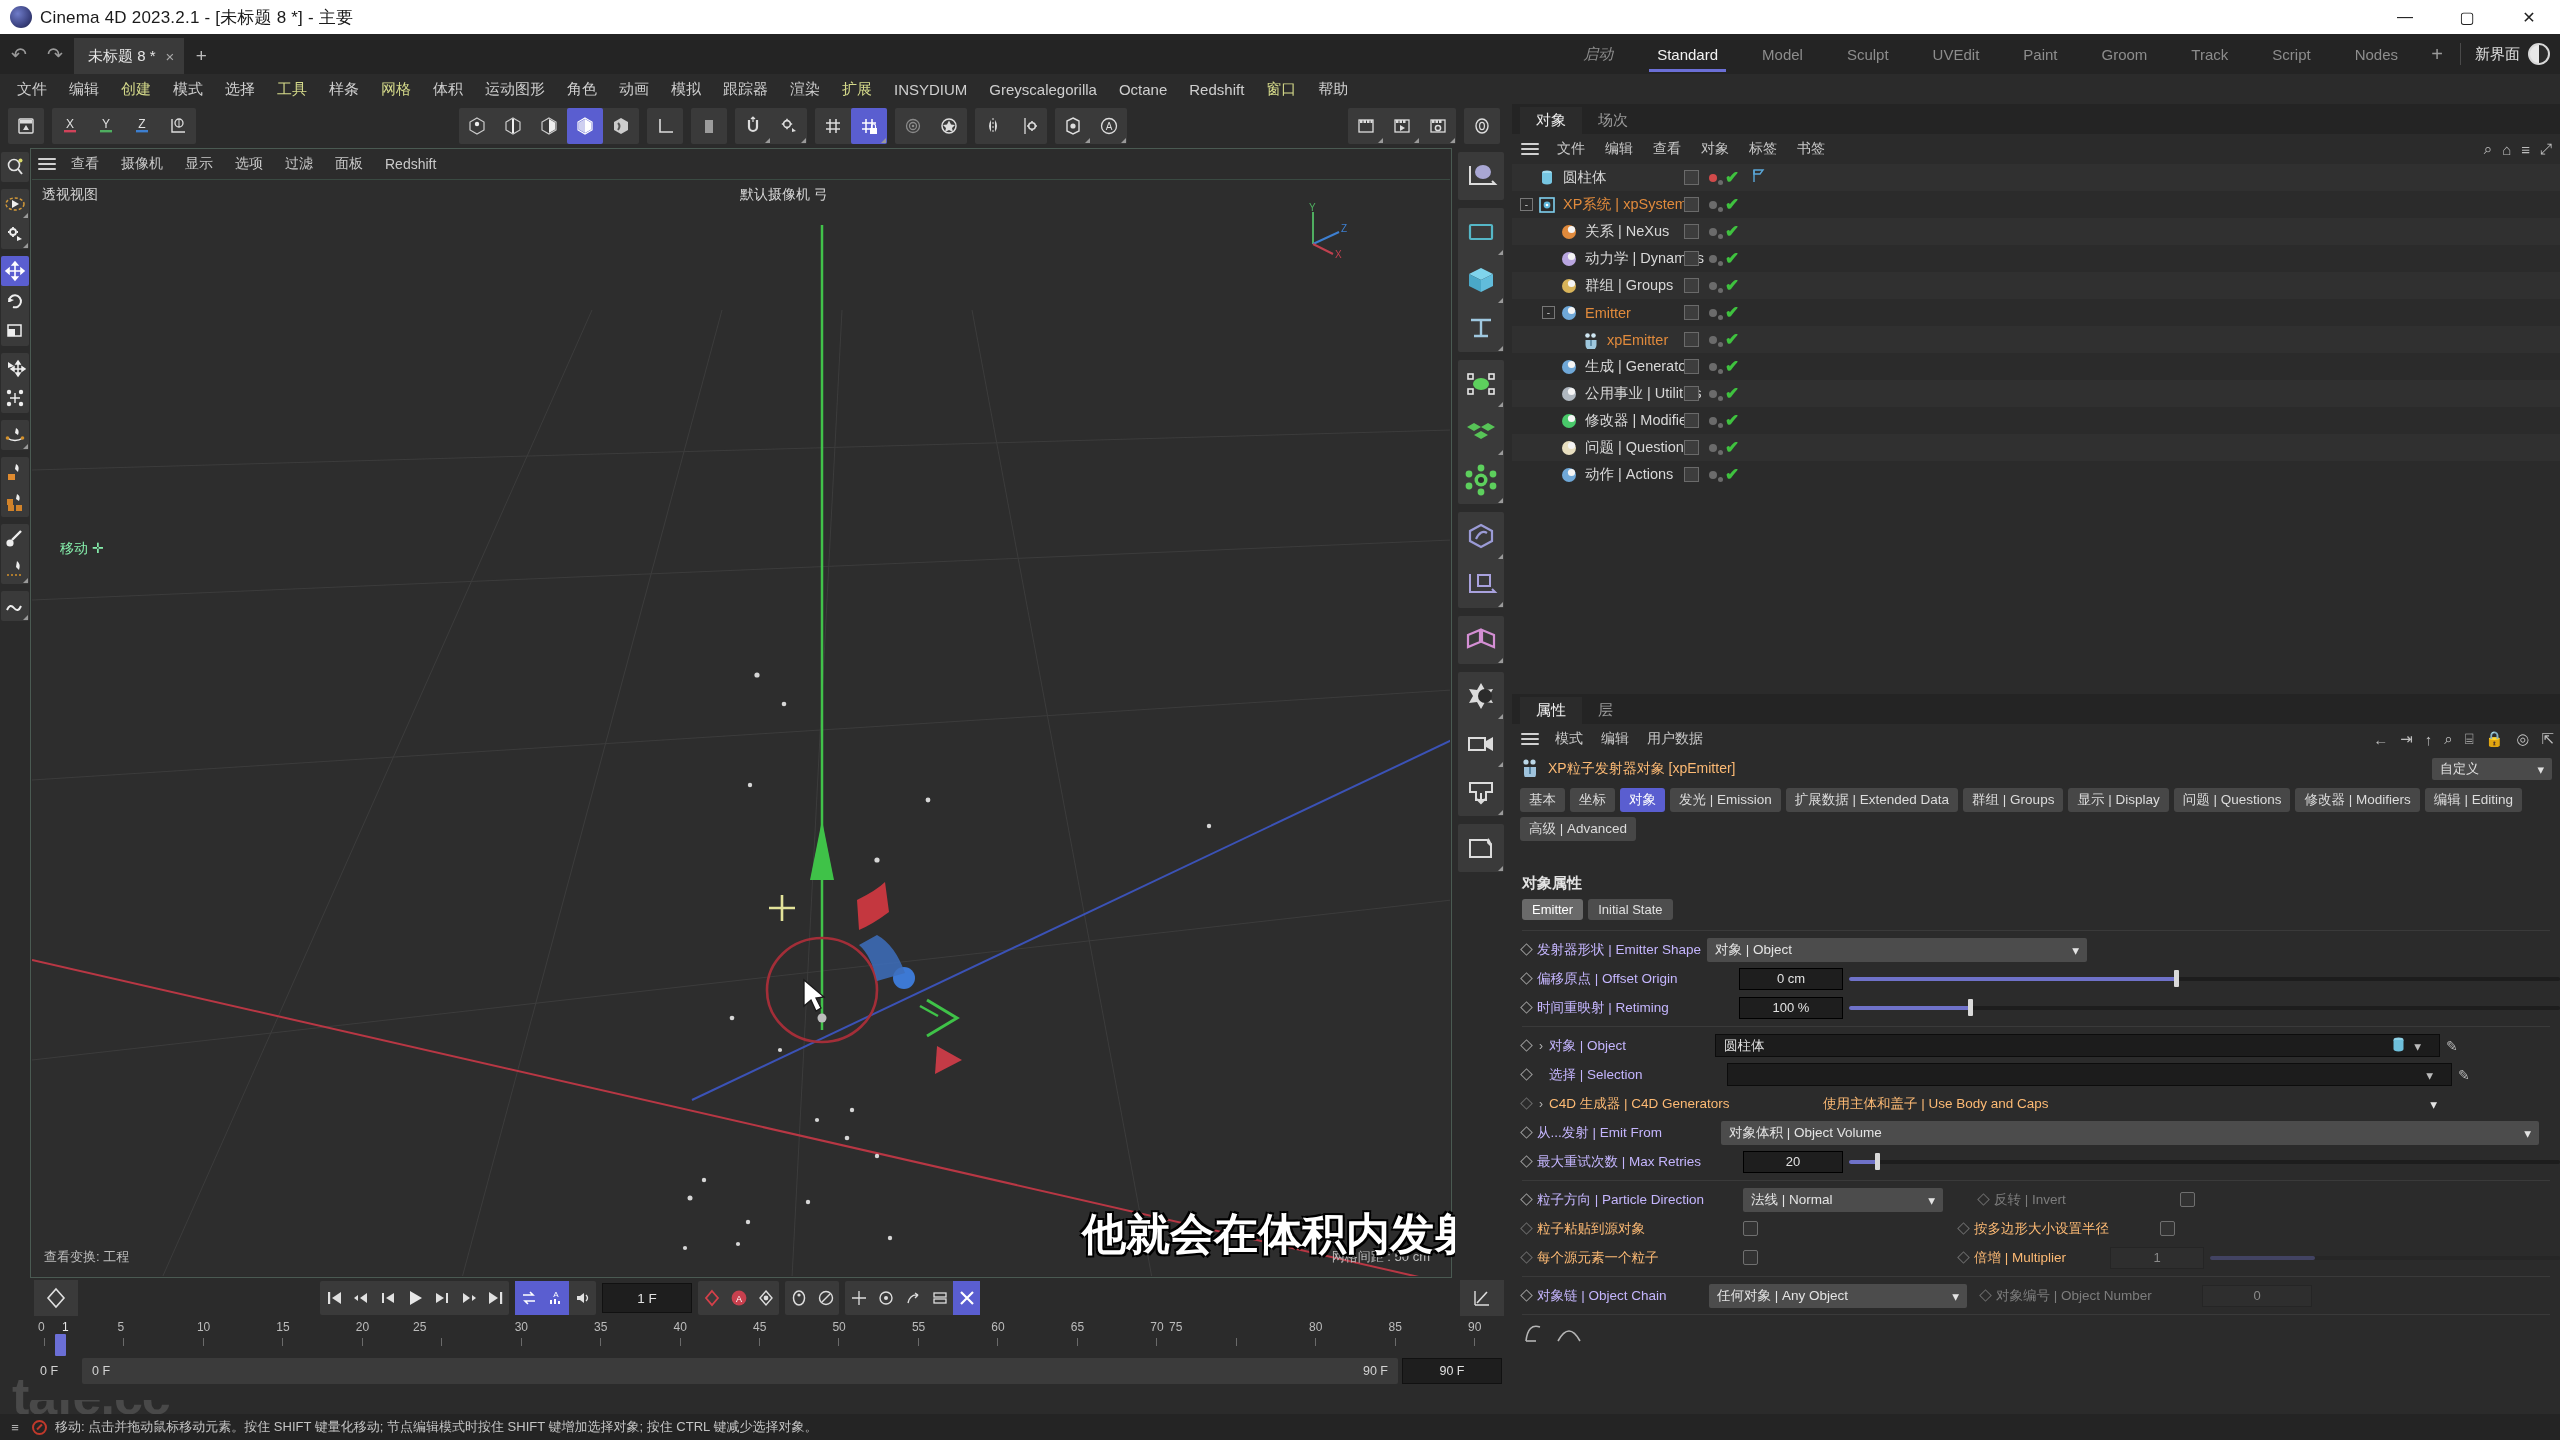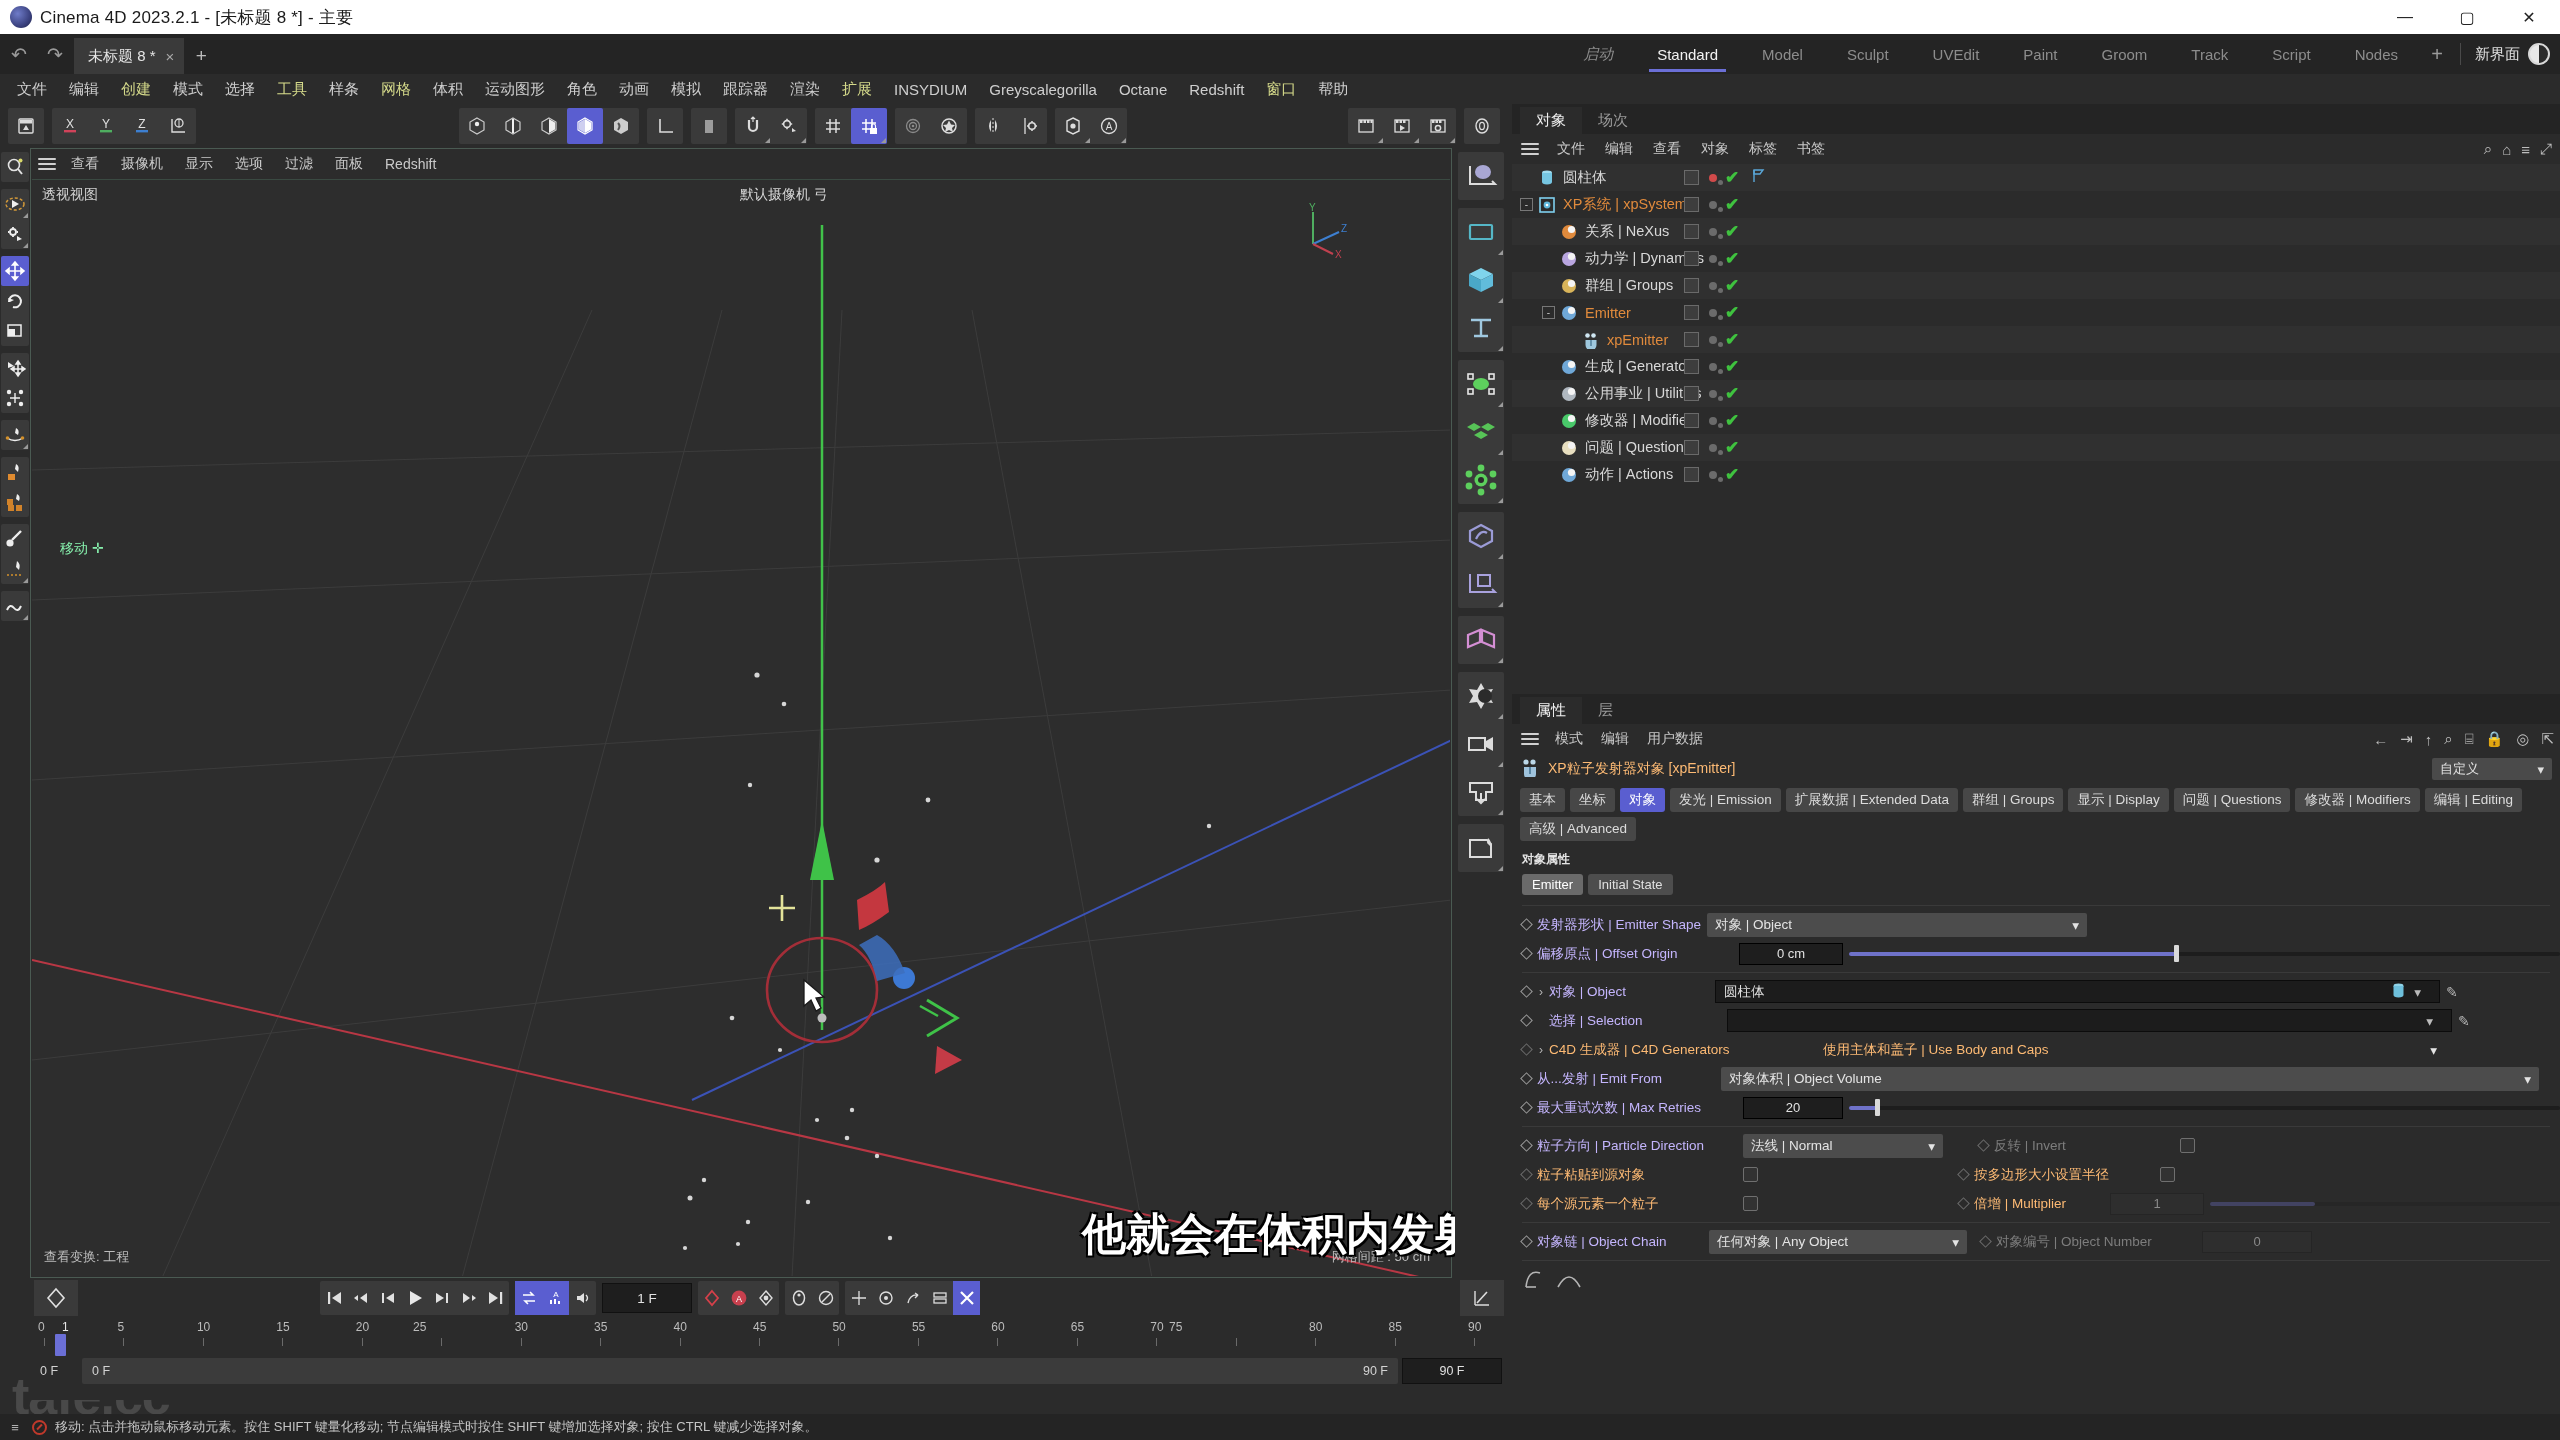--- a/index.html
+++ b/index.html
@@ -129,21 +129,21 @@
   .am-menu { height:30px; display:flex; align-items:center; padding-left:6px; background:#2b2b2b; position:relative;}
   .am-menu .ami { font-size:14px; color:#c9c9c9; padding:0 9px;}
   .am-icons { position:absolute; right:6px; display:flex; align-items:center; gap:12px; color:#bdbdbd; font-size:15px;}
   .am-head { height:30px; display:flex; align-items:center; padding-left:8px; position:relative; }
   .am-head .lbl { font-size:14px; color:#fdba74; margin-left:8px;}
   .am-preset { position:absolute; right:8px; width:120px; height:22px; background:#4a4a4a; border-radius:2px;
                display:flex; align-items:center; padding:0 8px; font-size:13px; color:#e0e0e0; justify-content:space-between;}
   .am-tabs { display:flex; flex-wrap:wrap; gap:5px; padding:4px 8px; }
   .atab { background:#474747; border-radius:3px; padding:3px 9px; font-size:13.5px; color:#dcdcdc; }
   .atab.active { background:#5a5ed0; color:#fff; }
-  .sect-title { font-size:12px; color:#e4e4e4; font-weight:bold; padding:6px 10px 4px 10px;}
+  .sect-title { font-size:15px; color:#e4e4e4; font-weight:bold; padding:6px 10px 4px 10px;margin-top:23px;}
   .subtabs { display:flex; gap:5px; padding:2px 10px 6px 10px;}
   .stab { background:#4d4d4d; border-radius:3px; padding:3px 10px; font-size:13px; color:#e0e0e0;}
   .stab.active { background:#6a6a6a; color:#fff;}
   .hr { height:1px; background:#3a3a3a; margin:4px 10px; }
   .prow { height:29px; display:flex; align-items:center; padding-left:10px; gap:6px; position:relative;}
   .prow.dim .plabel, .prow.dim .pval { color:#fdba74; }
   .diamond { width:9px;height:9px;border:1px solid #9a9a9a; transform:rotate(45deg); flex:none; }
   .prow.dim .diamond { border-color:#6a6a6a; }
   .chev { color:#b5b5b5; font-size:12px; margin-left:2px;}
   .plabel { font-size:13.5px; color:#c4b5fd; white-space:nowrap;}
@@ -1186,20 +1186,30 @@
       <span class="diamond"></span>
       <span class="plabel" style="width:196px;">偏移原点 | Offset Origin</span>
       <div class="numfield" style="width:104px;">0 cm</div>
       <div class="slider" style="width:290px;">
         <div class="track"></div>
           <div class="fill" style="width:46%"></div>
           <div class="knob" style="left:calc(46% - 2px)"></div>
       </div>
     </div>
 
+    <div class="prow">
+      <span class="diamond"></span>
+      <span class="plabel" style="width:196px;">时间重映射 | Retiming</span>
+      <div class="numfield" style="width:104px;">100 %</div>
+      <div class="slider" style="width:690px;">
+        <div class="track"></div>
+          <div class="fill" style="width:17%"></div>
+          <div class="knob" style="left:calc(17% - 2px)"></div>
+      </div>
+    </div>
 
     <div class="hr"></div>
 
     <div class="prow">
       <span class="diamond"></span>
       <span class="chev">›</span>
       <span class="plabel" style="width:160px;">对象 | Object</span>
       <div class="linkfield" style="width:725px;position:relative;">
         <span>圆柱体</span>
         <span style="position:absolute;right:34px;">

